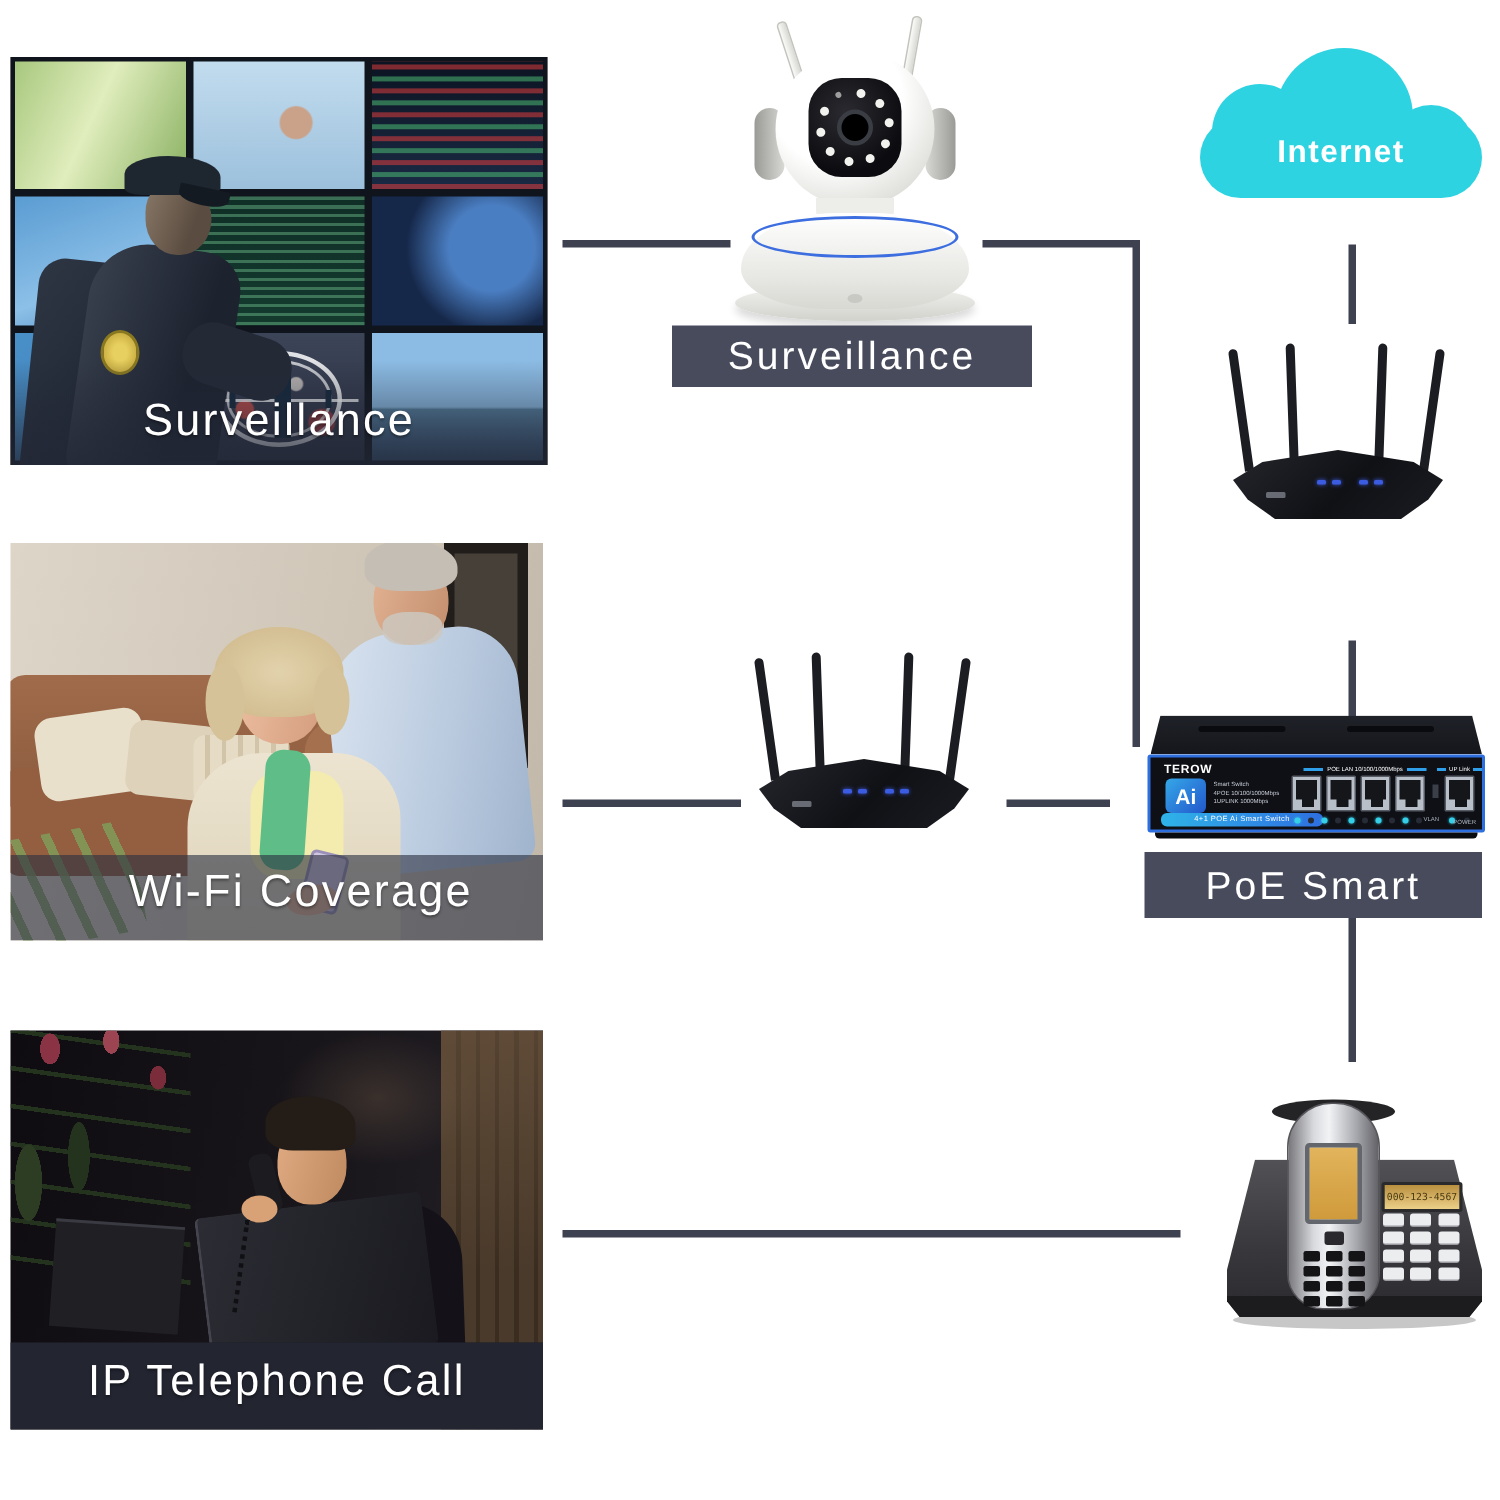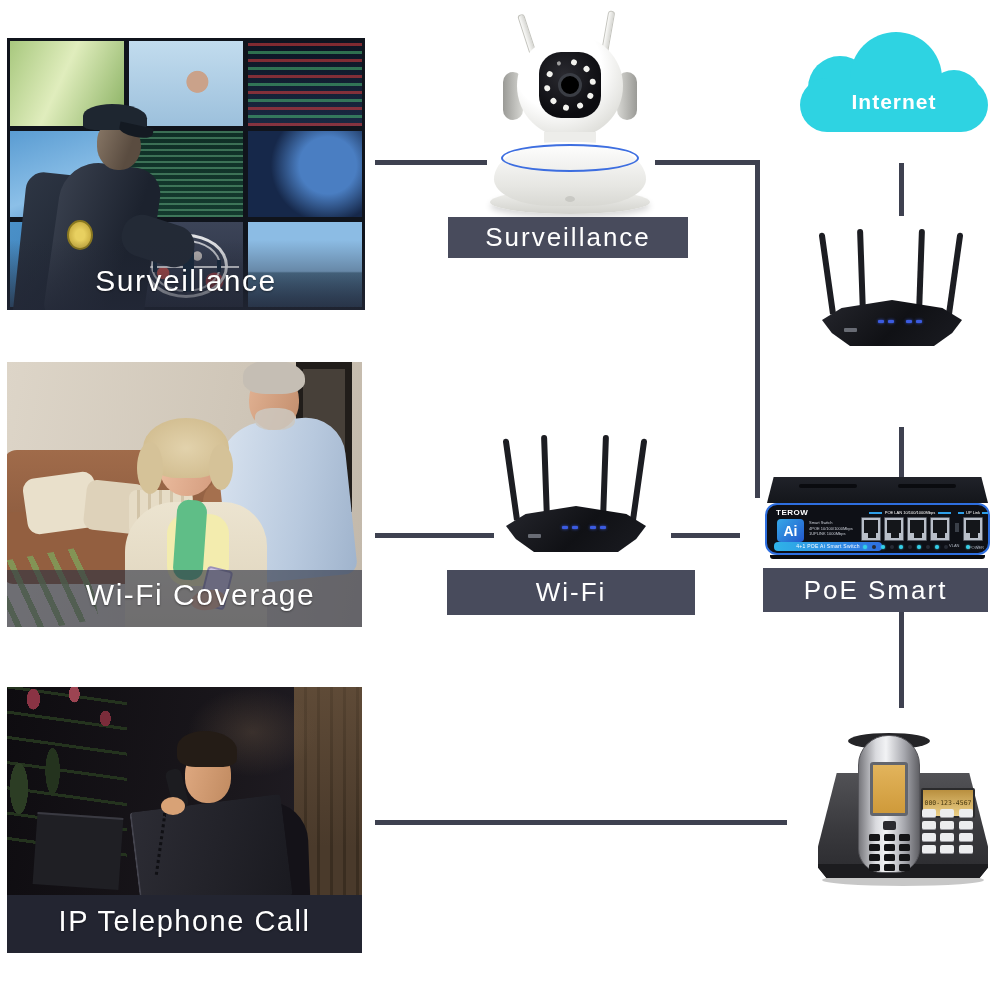--- a/index.html
+++ b/index.html
@@ -168,21 +168,21 @@
   .rt-logo { position:absolute; left:22px; top:104px; width:13px; height:4px; background:#8a8f98; opacity:.7; border-radius:1px; }
 
   
   .sw { position:absolute; left:765px; top:477px; width:225px; height:81px; }
   .sw-topface { position:absolute; left:2px; top:0; width:221px; height:26px;
                 background:linear-gradient(#202229,#14161b);
                 clip-path:polygon(3% 0, 97% 0, 100% 100%, 0% 100%); }
   .sw-topface:before, .sw-topface:after { content:""; position:absolute; top:7px; width:58px; height:4px; background:#0a0b0f; border-radius:2px; }
   .sw-topface:before { left:32px; } .sw-topface:after { right:32px; }
   .sw-front { position:absolute; left:0; top:26px; width:225px; height:52px; background:#0e1016;
-              border:2px solid #2e6fe0; border-radius:12px; }
+              border:2px solid #2e6fe0; border-radius:2px; }
   .sw-bottom { position:absolute; left:5px; top:78px; width:215px; height:4px; background:#0a0b0e; border-radius:0 0 3px 3px; }
   .sw-brand { position:absolute; left:9px; top:3px; font-size:8px; font-weight:bold; letter-spacing:.5px; color:#fff; }
   .sw-ai { position:absolute; left:10px; top:14px; width:27px; height:23px; border-radius:4px;
            background:linear-gradient(135deg,#35a8e8,#2257cc); color:#fff; font-size:14px; font-weight:bold;
            display:flex; align-items:center; justify-content:center; }
   .sw-specs { position:absolute; left:42px; top:15px; font-size:4px; line-height:5.5px; color:#c9cdd6; }
   .sw-specs span { display:block; }
   .sw-banner { position:absolute; left:7px; top:37px; width:108px; height:9px; border-radius:4px;
                background:linear-gradient(90deg,#2fb3e8,#2e6fe0); color:#fff; font-size:5px;
                line-height:9px; text-align:center; letter-spacing:.3px; }
@@ -206,21 +206,21 @@
   .sw-upleds { position:absolute; left:199px; top:40px; display:flex; gap:6px; }
   .sw-power { position:absolute; right:4px; top:40px; font-size:4px; color:#aab1bc; }
 
   
   .phone { position:absolute; left:818px; top:733px; width:170px; height:150px; }
   .ph-shadow { position:absolute; left:4px; bottom:-3px; width:162px; height:12px; border-radius:50%; background:rgba(0,0,0,.22); }
   .ph-base { position:absolute; left:0; top:40px; width:170px; height:105px;
              background:linear-gradient(#525256,#39393d 55%,#2a2a2e);
              clip-path:polygon(11% 0, 89% 0, 100% 70%, 100% 90%, 95% 100%, 5% 100%, 0 90%, 0 70%); }
   .ph-base:after { content:""; position:absolute; left:0; bottom:0; width:100%; height:14px; background:#1c1c1f; }
-  .ph-display { position:absolute; left:103px; top:55px; width:54px; height:30px;
+  .ph-display { position:absolute; left:103px; top:55px; width:54px; height:20px;
                 background:linear-gradient(#b98f3f,#ecd088); border:2px solid #2a2a2c; border-radius:2px;
                 font-family:"DejaVu Sans Mono", monospace; font-size:6.5px; color:#4a3a10;
                 display:flex; align-items:center; justify-content:center; }
   .ph-keys-white { position:absolute; left:104px; top:76px; width:52px; display:grid;
                    grid-template-columns:repeat(3,1fr); gap:3px; }
   .ph-keys-white i { width:14px; height:9px; background:#ecedef; border-radius:2px; border-bottom:1px solid #9a9aa0; }
   .ph-hs-cap { position:absolute; left:30px; top:0; width:82px; height:16px; border-radius:50%; background:#242427; }
   .ph-handset { position:absolute; left:40px; top:2px; width:62px; height:138px;
                 border-radius:30px 30px 24px 24px; border:1px solid #55555a;
                 background:linear-gradient(90deg,#77777c,#d9dade 28%,#f2f3f5 45%,#a8a9af 75%,#616166); }
@@ -365,23 +365,20 @@
     <span class="rt-body"></span>
     <span class="rt-leds">
         <i class="rled"></i>
         <i class="rled"></i>
         <i class="rled"></i>
         <i class="rled"></i>
       </span>
     <span class="rt-logo"></span>
   </div>
 
-  <div class="label-box" style="left:447px; top:570px; width:248px; height:45px;">
-    <span>Wi-Fi</span>
-  </div>
 
   <div class="sw">
     <div class="sw-topface"></div>
     <div class="sw-front">
       <span class="sw-brand">TEROW</span>
       <span class="sw-ai">Ai</span>
       <span class="sw-specs">
         <span>Smart Switch</span>
         <span>4POE 10/100/1000Mbps</span>
         <span>1UPLINK 1000Mbps</span>

